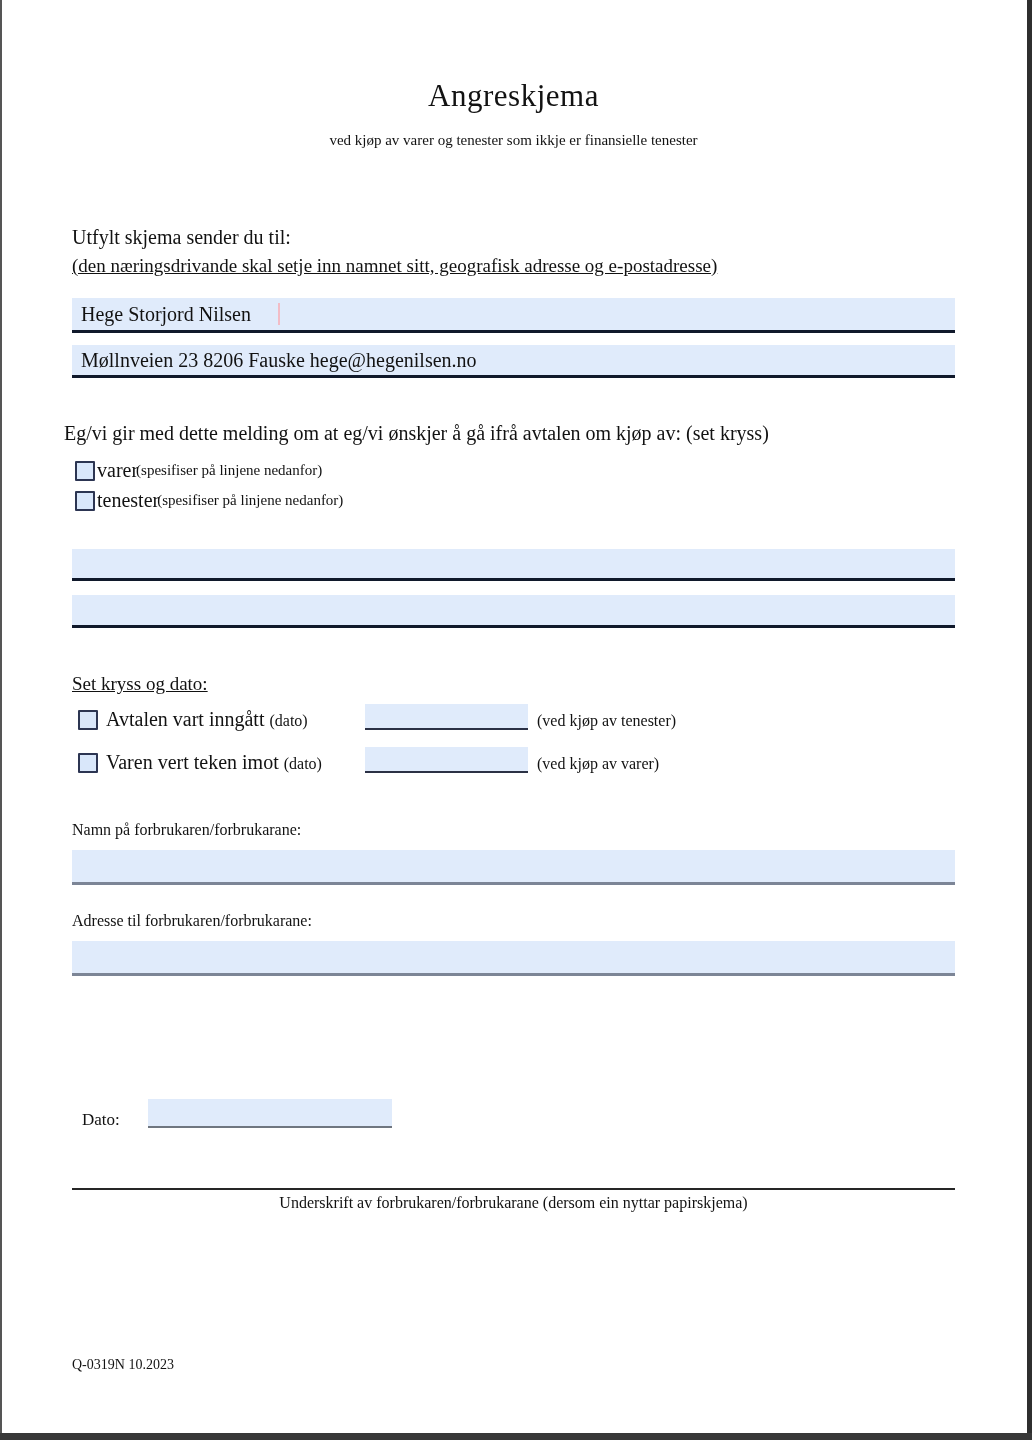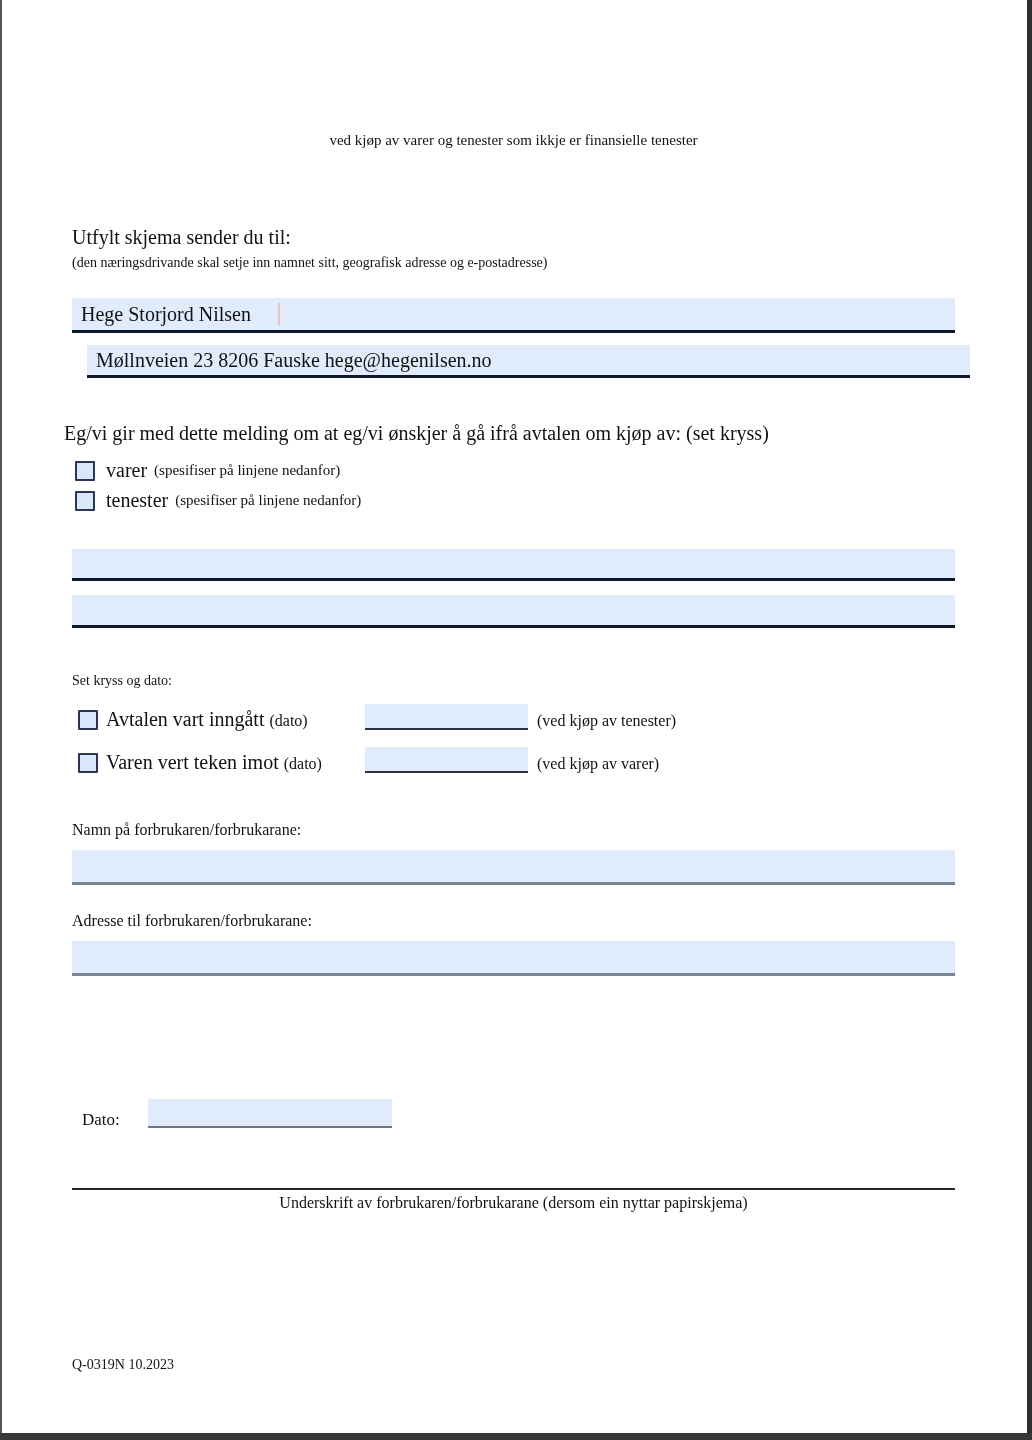--- a/index.html
+++ b/index.html
@@ -18,21 +18,21 @@
   .edge-bottom { left: 0; bottom: 0; width: 1032px; height: 7px; background:#383838; }
 
   .abs { position: absolute; }
   .centerband { left: 72px; width: 883px; text-align: center; }
 
   .title { top: 78px; font-size: 31px; letter-spacing: 0.5px; }
   .subtitle { top: 132px; font-size: 15px; }
   .instruction { top: 169px; font-size: 20px; }
 
   .label-lg { font-size: 20px; }
-  .label-sm { font-size: 14px; }
+  .label-sm { font-size: 19px; text-decoration: underline; }
   .label-md { font-size: 16px; }
 
   .field {
     background: #e0ebfb;
     box-sizing: border-box;
     font-size: 20px;
     color: #121212;
   }
   .field.dark-ul { border-bottom: 3px solid #10192b; gap: 25px; }
   .field.navy-ul { border-bottom: 2px solid #2b3145; }
@@ -59,52 +59,53 @@
     background: #d9e7fa;
     border: 2px solid #2c3552;
     border-radius: 1px;
     box-sizing: content-box;
     flex: none;
     cursor: pointer;
   }
   .optrow {
     display: flex;
     align-items: center;
-    gap: 11px;
+    gap: 2px;
     left: 75px;
   }
   .optrow .optlabel { font-size: 20px; }
   .optrow .optnote { font-size: 15px; }
 
   .sigline {
     left: 72px; width: 883px;
     border-top: 2px solid #262626;
     height: 0;
   }
 </style>
 </head>
 <body>
 
 <div class="page">
 
   <div class="edge edge-left"></div>
   <div class="edge edge-right"></div>
   <div class="edge edge-bottom"></div>
 
+  <div class="abs centerband title">Angreskjema</div>
   <div class="abs centerband subtitle">ved kjøp av varer og tenester som ikkje er finansielle tenester</div>
 
   <div class="abs label-lg" style="left:72px; top:226px;">Utfylt skjema sender du til:</div>
   <div class="abs label-sm" style="left:72px; top:255px;">(den næringsdrivande skal setje inn namnet sitt, geografisk adresse og e-postadresse)</div>
 
   <div class="abs field dark-ul filled-field" style="left:72px; top:298px; width:883px; height:35px;">
     <span>Hege Storjord Nilsen</span>
     <span class="caret"></span>
   </div>
 
-  <div class="abs field dark-ul filled-field" style="left:72px; top:345px; width:883px; height:33px;margin-left:15px;">
+  <div class="abs field dark-ul filled-field" style="left:72px; top:345px; width:883px; height:33px;">
     <span>Møllnveien 23 8206 Fauske hege@hegenilsen.no</span>
   </div>
 
   <div class="abs label-lg" style="left:64px; top:422px;text-align:right;">Eg/vi gir med dette melding om at eg/vi ønskjer å gå ifrå avtalen om kjøp av: (set kryss)</div>
 
   <div class="abs optrow" style="top:459px;">
     <span class="checkbox"></span>
     <span class="optlabel">varer</span>
     <span class="optnote" style="margin-left:-4px;">(spesifiser på linjene nedanfor)</span>
   </div>

